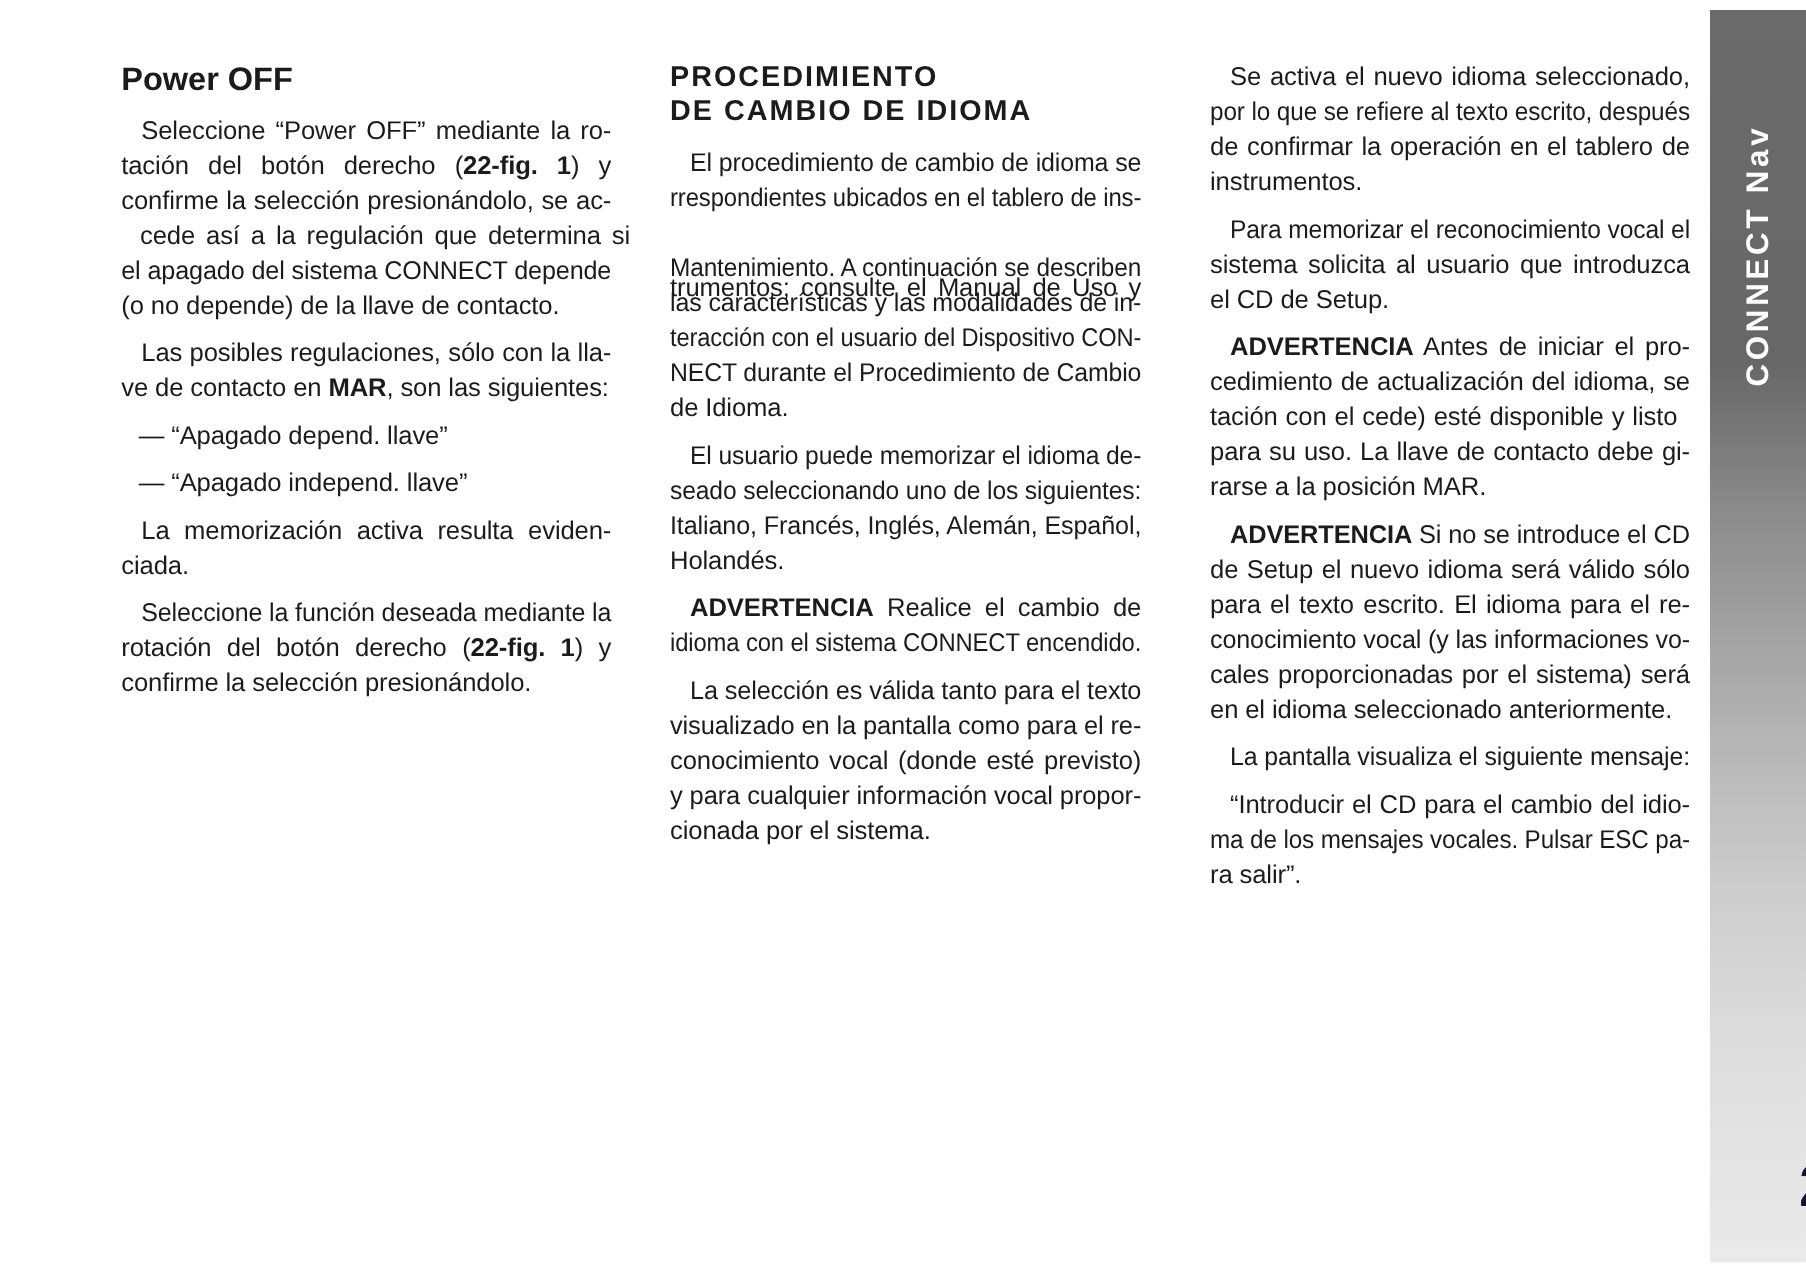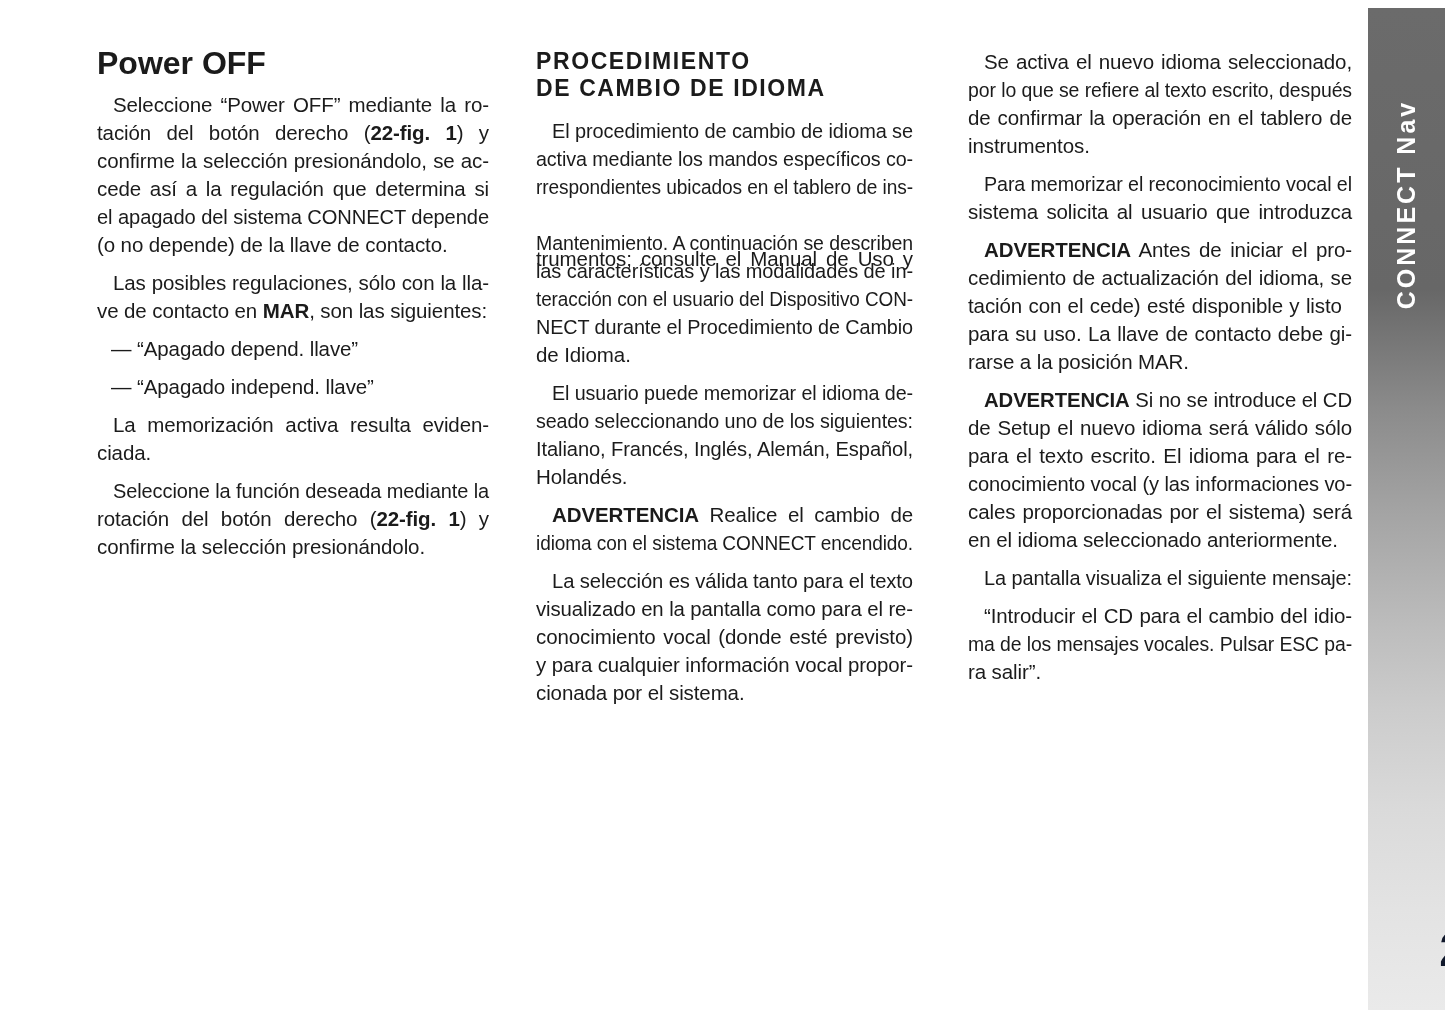--- a/index.html
+++ b/index.html
@@ -32,21 +32,21 @@
 
   .line {
     line-height: 28px; height: 28px;
     white-space: nowrap;
     font-size: 20.5px;
     letter-spacing: -0.1px;
     overflow: visible;
   }
   .ln { display: inline-block; transform-origin: 0 60%; }
 
-  .h1 .line { font-size: 32px; font-weight: bold; line-height: 30px; height: 30px; letter-spacing: 0; }
+  .h1 .line { font-size: 26px; font-weight: bold; line-height: 30px; height: 30px; letter-spacing: 0; }
   .h2 .line { font-size: 23px; font-weight: bold; line-height: 27px; height: 27px; letter-spacing: 1.6px; }
   .indent { padding-left: 16px; }
   .li .line { padding-left: 14px; }
   b { font-weight: bold; }
 
   .sidebar {
     position: absolute; left: 1368px; top: 8px; width: 77px; height: 1002px;
     background: linear-gradient(180deg,
       var(--grad-top) 0%, #676767 28%, #8b8b8b 40%,
       var(--grad-mid) 50%, #bdbdbd 62%, #cccccc 70%,
@@ -79,21 +79,21 @@
 <div id="page">
   <div id="columns">
       <div class="col">
         <div class="block h1">
           <div class="line"><span class="ln">Power OFF</span></div>
         </div>
         <div class="block p">
           <div class="line just indent"><span class="ln" style="word-spacing: 2.5875px;">Seleccione “Power OFF” mediante la ro-</span></div>
           <div class="line just"><span class="ln" style="word-spacing: 9.7474px;">tación del botón derecho (<b>22-fig. 1</b>) y</span></div>
           <div class="line just"><span class="ln" style="word-spacing: 0.634375px;">confirme la selección presionándolo, se ac-</span></div>
-          <div class="line just"><span class="ln" style="word-spacing: 3.1875px;">cede así a la regulación que determina si</span></div>
+          <div class="line just"><span class="ln" style="word-spacing: 3.1875px; margin-left: 15px;">cede así a la regulación que determina si</span></div>
           <div class="line just"><span class="ln" style="transform: scaleX(0.981879);">el apagado del sistema CONNECT depende</span></div>
           <div class="line"><span class="ln">(o no depende) de la llave de contacto.</span></div>
         </div>
         <div class="block p">
           <div class="line just indent"><span class="ln" style="word-spacing: 0.328125px;">Las posibles regulaciones, sólo con la lla-</span></div>
           <div class="line"><span class="ln">ve de contacto en <b>MAR</b>, son las siguientes:</span></div>
         </div>
         <div class="block li">
           <div class="line"><span class="ln">— “Apagado depend. llave”</span></div>
         </div>
@@ -110,21 +110,20 @@
           <div class="line"><span class="ln">confirme la selección presionándolo.</span></div>
         </div>
       </div>
       <div class="col">
         <div class="block h2">
           <div class="line"><span class="ln">PROCEDIMIENTO</span></div>
           <div class="line"><span class="ln">DE CAMBIO DE IDIOMA</span></div>
         </div>
         <div class="block p">
           <div class="line just indent"><span class="ln" style="transform: scaleX(0.973046);">El procedimiento de cambio de idioma se</span></div>
-          <div class="line just"><span class="ln" style="transform: scaleX(0.96093);">activa mediante los mandos específicos co-</span></div>
           <div class="line just"><span class="ln" style="transform: scaleX(0.931727);">rrespondientes ubicados en el tablero de ins-</span></div>
           <div class="line just"><span class="ln" style="word-spacing: 3.45312px; margin-top: 44px;">trumentos; consulte el Manual de Uso y</span></div>
           <div class="line just"><span class="ln" style="transform: scaleX(0.952471);">Mantenimiento. A continuación se describen</span></div>
           <div class="line just"><span class="ln" style="transform: scaleX(0.975618);">las características y las modalidades de in-</span></div>
           <div class="line just"><span class="ln" style="transform: scaleX(0.924126);">teracción con el usuario del Dispositivo CON-</span></div>
           <div class="line just"><span class="ln" style="transform: scaleX(0.966705);">NECT durante el Procedimiento de Cambio</span></div>
           <div class="line"><span class="ln">de Idioma.</span></div>
         </div>
         <div class="block p">
           <div class="line just indent"><span class="ln" style="transform: scaleX(0.961545);">El usuario puede memorizar el idioma de-</span></div>
@@ -147,20 +146,21 @@
       <div class="col">
         <div class="block p">
           <div class="line just indent"><span class="ln" style="word-spacing: 1.44375px;">Se activa el nuevo idioma seleccionado,</span></div>
           <div class="line just"><span class="ln" style="transform: scaleX(0.949577);">por lo que se refiere al texto escrito, después</span></div>
           <div class="line just"><span class="ln" style="word-spacing: 1.40848px;">de confirmar la operación en el tablero de</span></div>
           <div class="line"><span class="ln">instrumentos.</span></div>
         </div>
         <div class="block p">
           <div class="line just indent"><span class="ln" style="transform: scaleX(0.96013);">Para memorizar el reconocimiento vocal el</span></div>
           <div class="line just"><span class="ln" style="word-spacing: 2.89062px;">sistema solicita al usuario que introduzca</span></div>
+          <div class="line"><span class="ln">el CD de Setup.</span></div>
         </div>
         <div class="block p">
           <div class="line just indent"><span class="ln" style="word-spacing: 3px; text-align: right;"><b>ADVERTENCIA</b> Antes de iniciar el pro-</span></div>
           <div class="line just"><span class="ln" style="word-spacing: 0.834375px;">cedimiento de actualización del idioma, se</span></div>
           <div class="line just"><span class="ln" style="word-spacing: 0.787946px;">tación con el cede) esté disponible y listo</span></div>
           <div class="line just"><span class="ln" style="word-spacing: 0.943359px;">para su uso. La llave de contacto debe gi-</span></div>
           <div class="line"><span class="ln">rarse a la posición MAR.</span></div>
         </div>
         <div class="block p">
           <div class="line just indent"><span class="ln" style="transform: scaleX(0.991288);"><b>ADVERTENCIA</b> Si no se introduce el CD</span></div>

